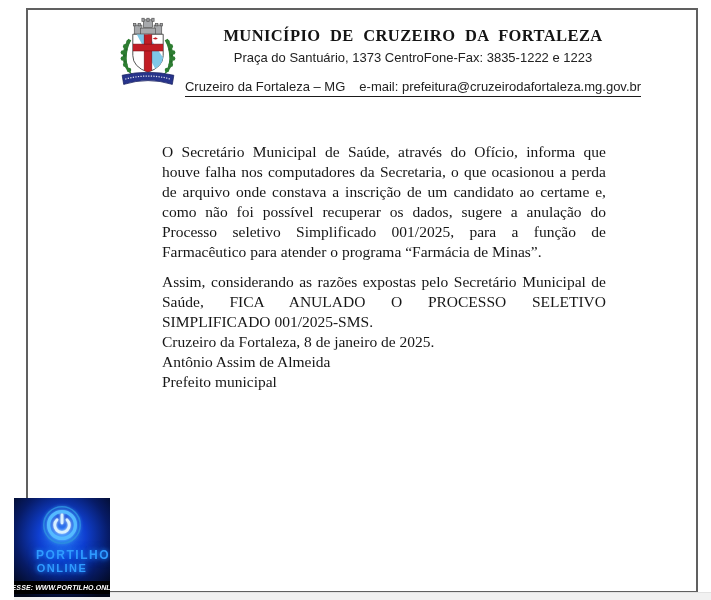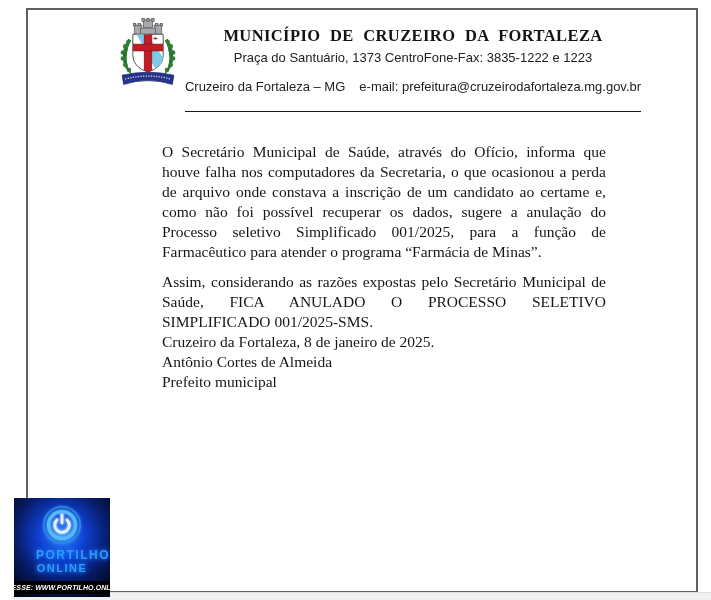--- a/index.html
+++ b/index.html
@@ -20,21 +20,21 @@
   .muni-title {
     font-family:"Liberation Serif", serif; font-weight:bold; font-size:16.5px;
     letter-spacing:0.4px; word-spacing:5px; color:#141414;
   }
   .addr-line {
     margin-top:4px; display:flex; justify-content:center; gap:0;
     font-family:"Liberation Sans", sans-serif; font-size:13px; color:#222;
   }
   .city-line-wrap { margin-top:12px; }
   .city-line {
-    display:inline-flex; gap:14px; padding-bottom:17px;
+    display:inline-flex; gap:14px; padding-bottom:2px;
     border-bottom:1.5px solid #1a1a1a;
     font-family:"Liberation Sans", sans-serif; font-size:13px; color:#222;
     white-space:nowrap;
   }
   
   .doc-body {
     position:absolute; left:134px; top:132px; width:444px;
     font-size:15.5px; line-height:20px; text-align:justify; color:#161616;
   }
   .doc-body p { margin:0; }
@@ -155,21 +155,21 @@
             <span>e-mail: prefeitura@cruzeirodafortaleza.mg.gov.br</span>
           </span>
         </div>
       </div>
     </div>
 
     <div class="doc-body">
       <p class="p1">O Secretário Municipal de Saúde, através do Ofício, informa que houve falha nos computadores da Secretaria, o que ocasionou a perda de arquivo onde constava a inscrição de um candidato ao certame e, como não foi possível recuperar os dados, sugere a anulação do Processo seletivo Simplificado 001/2025, para a função de Farmacêutico para atender o programa “Farmácia de Minas”.</p>
       <p class="p2">Assim, considerando as razões expostas pelo Secretário Municipal de Saúde, FICA ANULADO O PROCESSO SELETIVO SIMPLIFICADO 001/2025-SMS.</p>
       <p class="date-line">Cruzeiro da Fortaleza, 8 de janeiro de 2025.</p>
-      <p class="sig-name">Antônio Cortes de Almeida</p>
+      <p class="sig-name">Antônio Assim de Almeida</p>
       <p class="sig-role">Prefeito municipal</p>
     </div>
 
   </div>
 
   <div class="watermark">
     <svg class="wm-icon" viewBox="0 0 48 48">
       <defs>
         <filter id="glow" x="-50%" y="-50%" width="200%" height="200%">
           <feGaussianBlur stdDeviation="1.4" result="b"></feGaussianBlur>

